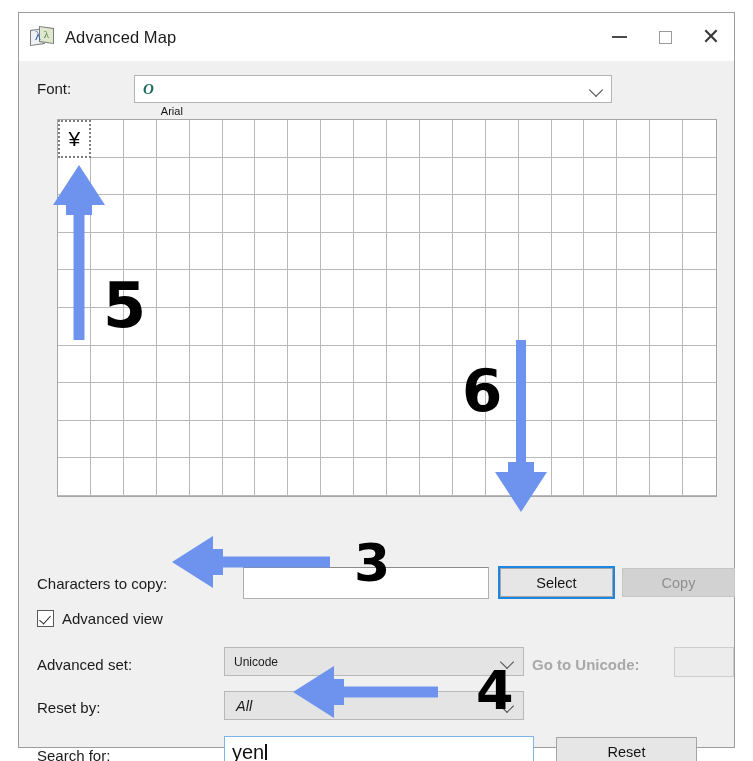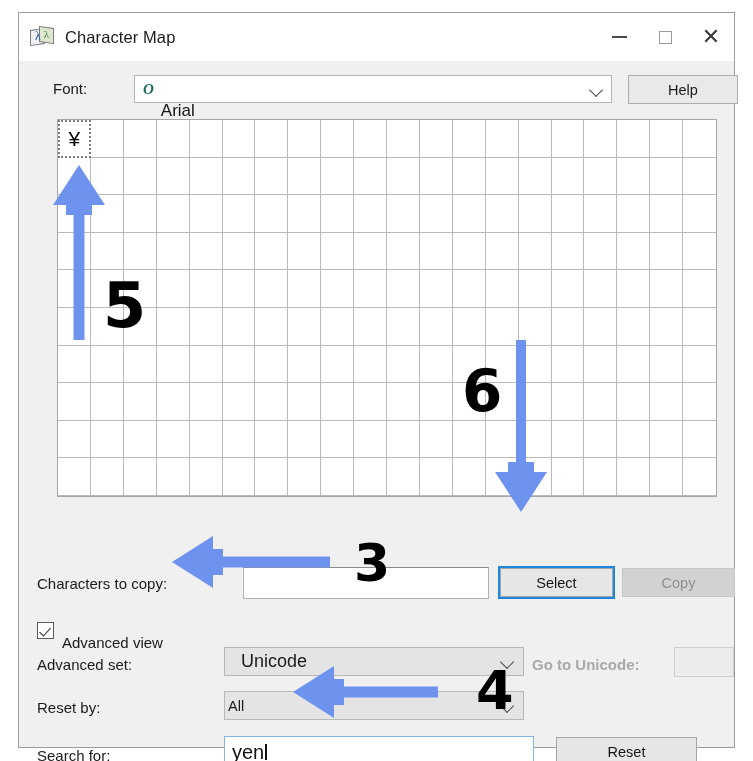--- a/index.html
+++ b/index.html
@@ -93,40 +93,40 @@
     font-size: 15px;
     color: #1a1a1a;
     white-space: nowrap;
   }
 
   
   #font-row {
     position: absolute; left: 18px; top: 14px;
     width: 680px; height: 30px;
   }
-  #font-label { position:absolute; left:16px; top:5px; }
+  #font-label { position:absolute; left:0; top:5px; }
   #font-combo {
     position:absolute; left: 97px; top: 0;
     width: 478px; height: 28px;
     background: #ffffff;
     border: 1px solid #b4b4b4;
     box-sizing: border-box;
     display:flex; align-items:center;
   }
   #font-ot {
     margin-left: 8px;
     font-family: "Liberation Serif", serif;
     font-style: italic;
     font-size: 15px;
     color: #1a6b5e;
     font-weight: 700;
   }
   #font-value {
     margin-left: 7px;
-    font-size: 17px;
+    font-size: 11px;
     color: #141414;
     margin-top: 44px;
   }
   #font-arrow {
     position:absolute; right: 10px; top: 9px;
     width: 9px; height: 9px;
     border-right: 1.6px solid #4a4a4a;
     border-bottom: 1.6px solid #4a4a4a;
     transform: rotate(45deg);
   }
@@ -216,33 +216,33 @@
     position:relative;
   }
   #adv-box::after {
     content:"";
     position:absolute; left:4px; top:2px;
     width:5px; height:10px;
     border-right:1.8px solid #2b2b2b;
     border-bottom:1.8px solid #2b2b2b;
     transform: rotate(42deg);
   }
-  #adv-label { margin-left: 8px; margin-top: 24px; }
+  #adv-label { margin-left: 8px; }
 
   
   #charset-label { position:absolute; left: 18px; top: 595px; }
   #charset-combo {
     position:absolute; left: 205px; top: 586px;
     width: 300px; height: 29px;
     background:#e4e4e4;
     border:1px solid #b8b8b8;
     box-sizing:border-box;
     display:flex; align-items:center;
   }
-  #charset-combo .cv { margin-left:16px; font-size:18px; color:#1b1b1b;}
+  #charset-combo .cv { margin-left:9px; font-size:12px; color:#1b1b1b;}
   .combo-arrow {
     position:absolute; right: 11px; top: 9px;
     width: 9px; height: 9px;
     border-right: 1.6px solid #4a4a4a;
     border-bottom: 1.6px solid #4a4a4a;
     transform: rotate(45deg);
   }
   #goto-label {
     position:absolute; left: 513px; top: 595px;
     color:#a8a8a8;
@@ -259,21 +259,21 @@
   
   #group-label { position:absolute; left: 18px; top: 638px; }
   #group-combo {
     position:absolute; left: 205px; top: 630px;
     width: 300px; height: 29px;
     background:#e4e4e4;
     border:1px solid #b8b8b8;
     box-sizing:border-box;
     display:flex; align-items:center;
   }
-  #group-combo .cv { margin-left:3px; font-size:14.5px; color:#1b1b1b;}
+  #group-combo .cv { margin-left:11px; font-size:14.5px; color:#1b1b1b;font-style:italic;}
 
   
   #search-label { position:absolute; left: 18px; top: 686px; }
   #search-field {
     position:absolute; left: 205px; top: 675px;
     width: 310px; height: 32px;
     background:#ffffff;
     border:1px solid #7eb4e8;
     box-sizing:border-box;
     display:flex; align-items:center;
@@ -319,21 +319,21 @@
 
 <div id="window">
 
   <div id="titlebar">
     <div id="app-icon">
       <div class="sheet s1"></div>
       <div class="sheet s2"></div>
       <div class="lam">λ</div>
       <div class="grn">λ</div>
     </div>
-    <div id="title-text">Character Map</div>
+    <div id="title-text">Advanced Map</div>
 
     <div id="window-buttons">
       <div class="winbtn">
         <span class="gl min-gl"></span>
       </div>
       <div class="winbtn">
         <span class="gl max-gl"></span>
       </div>
       <div class="winbtn">
         <span class="gl close-gl">✕</span>
@@ -343,21 +343,20 @@
 
   <div id="content">
 
     <div id="font-row">
       <div id="font-label" class="lbl">Font:</div>
       <div id="font-combo">
         <span id="font-ot">O</span>
         <span id="font-value">Arial</span>
         <span id="font-arrow"></span>
       </div>
-      <div id="help-btn">Help</div>
     </div>
 
     <div id="grid-wrap">
       <div id="grid">
           <div class="cell sel">¥</div>
           <div class="cell"></div>
           <div class="cell"></div>
           <div class="cell"></div>
           <div class="cell"></div>
           <div class="cell"></div>

